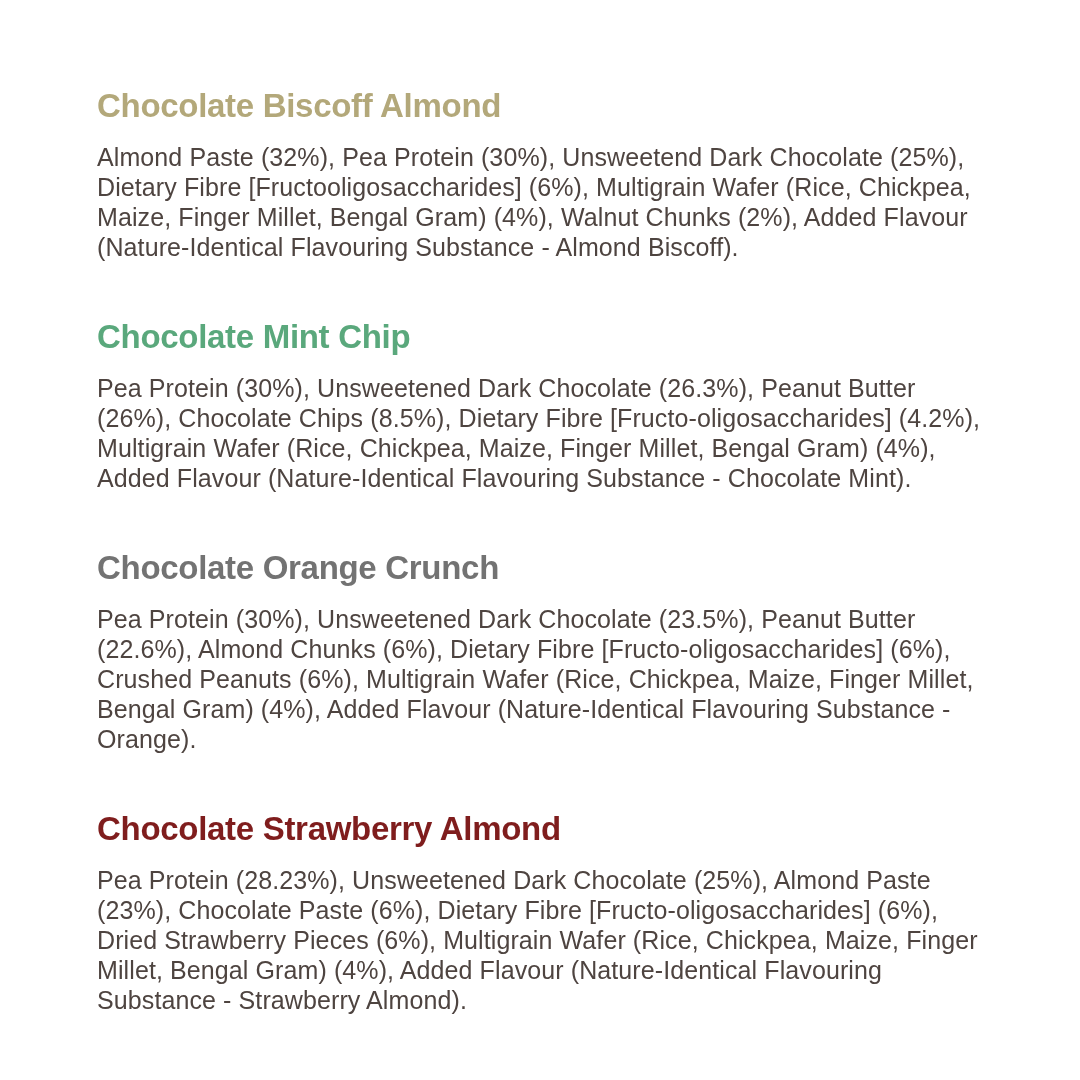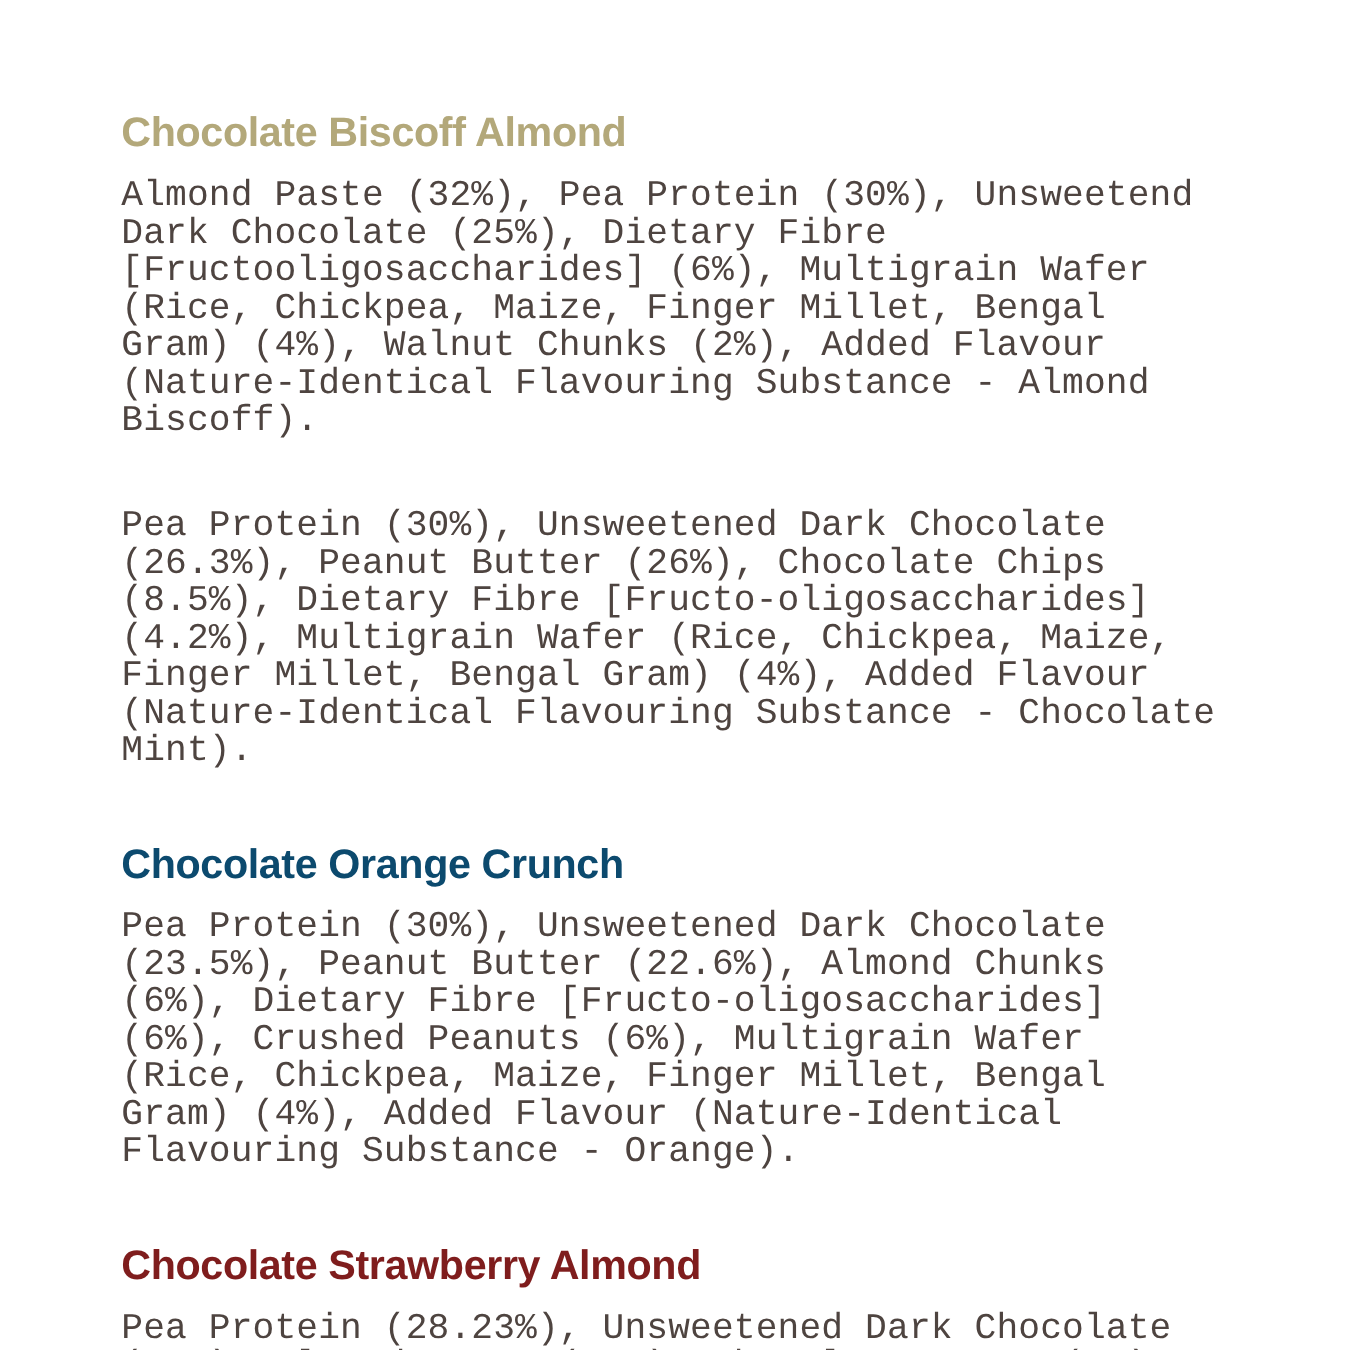--- a/index.html
+++ b/index.html
@@ -26,44 +26,44 @@
     margin-bottom: 54px;
   }
   .section-title {
     font-size: 33px;
     font-weight: bold;
     line-height: 41px;
     letter-spacing: -0.3px;
     margin-bottom: 16px;
   }
   .ingredients {
-    font-size: 29px;
+    font-size: 25px;
     line-height: 30px;
     color: #4e4440;
     letter-spacing: 0.1px;
-    font-family: Liberation Mono, monospace;
   }
 </style>
 </head>
 <body>
 
 <div class="page">
   <div class="content">
 
     <div class="section">
       <h2 class="section-title" style="color: rgb(179, 168, 122);">Chocolate Biscoff Almond</h2>
       <p class="ingredients">Almond Paste (32%), Pea Protein (30%), Unsweetend Dark Chocolate (25%), Dietary Fibre [Fructooligosaccharides] (6%), Multigrain Wafer (Rice, Chickpea, Maize, Finger Millet, Bengal Gram) (4%), Walnut Chunks (2%), Added Flavour (Nature-Identical Flavouring Substance - Almond Biscoff).</p>
     </div>
 
     <div class="section">
+      <h2 class="section-title" style="color: rgb(90, 168, 124);">Chocolate Mint Chip</h2>
       <p class="ingredients">Pea Protein (30%), Unsweetened Dark Chocolate (26.3%), Peanut Butter (26%), Chocolate Chips (8.5%), Dietary Fibre [Fructo-oligosaccharides] (4.2%), Multigrain Wafer (Rice, Chickpea, Maize, Finger Millet, Bengal Gram) (4%), Added Flavour (Nature-Identical Flavouring Substance - Chocolate Mint).</p>
     </div>
 
     <div class="section">
-      <h2 class="section-title" style="color: #0c4a6e;">Chocolate Orange Crunch</h2>
+      <h2 class="section-title" style="color: #737373;">Chocolate Orange Crunch</h2>
       <p class="ingredients">Pea Protein (30%), Unsweetened Dark Chocolate (23.5%), Peanut Butter (22.6%), Almond Chunks (6%), Dietary Fibre [Fructo-oligosaccharides] (6%), Crushed Peanuts (6%), Multigrain Wafer (Rice, Chickpea, Maize, Finger Millet, Bengal Gram) (4%), Added Flavour (Nature-Identical Flavouring Substance - Orange).</p>
     </div>
 
     <div class="section">
       <h2 class="section-title" style="color: #7f1d1d;">Chocolate Strawberry Almond</h2>
       <p class="ingredients">Pea Protein (28.23%), Unsweetened Dark Chocolate (25%), Almond Paste (23%), Chocolate Paste (6%), Dietary Fibre [Fructo-oligosaccharides] (6%), Dried Strawberry Pieces (6%), Multigrain Wafer (Rice, Chickpea, Maize, Finger Millet, Bengal Gram) (4%), Added Flavour (Nature-Identical Flavouring Substance - Strawberry Almond).</p>
     </div>
 
   </div>
 </div>

